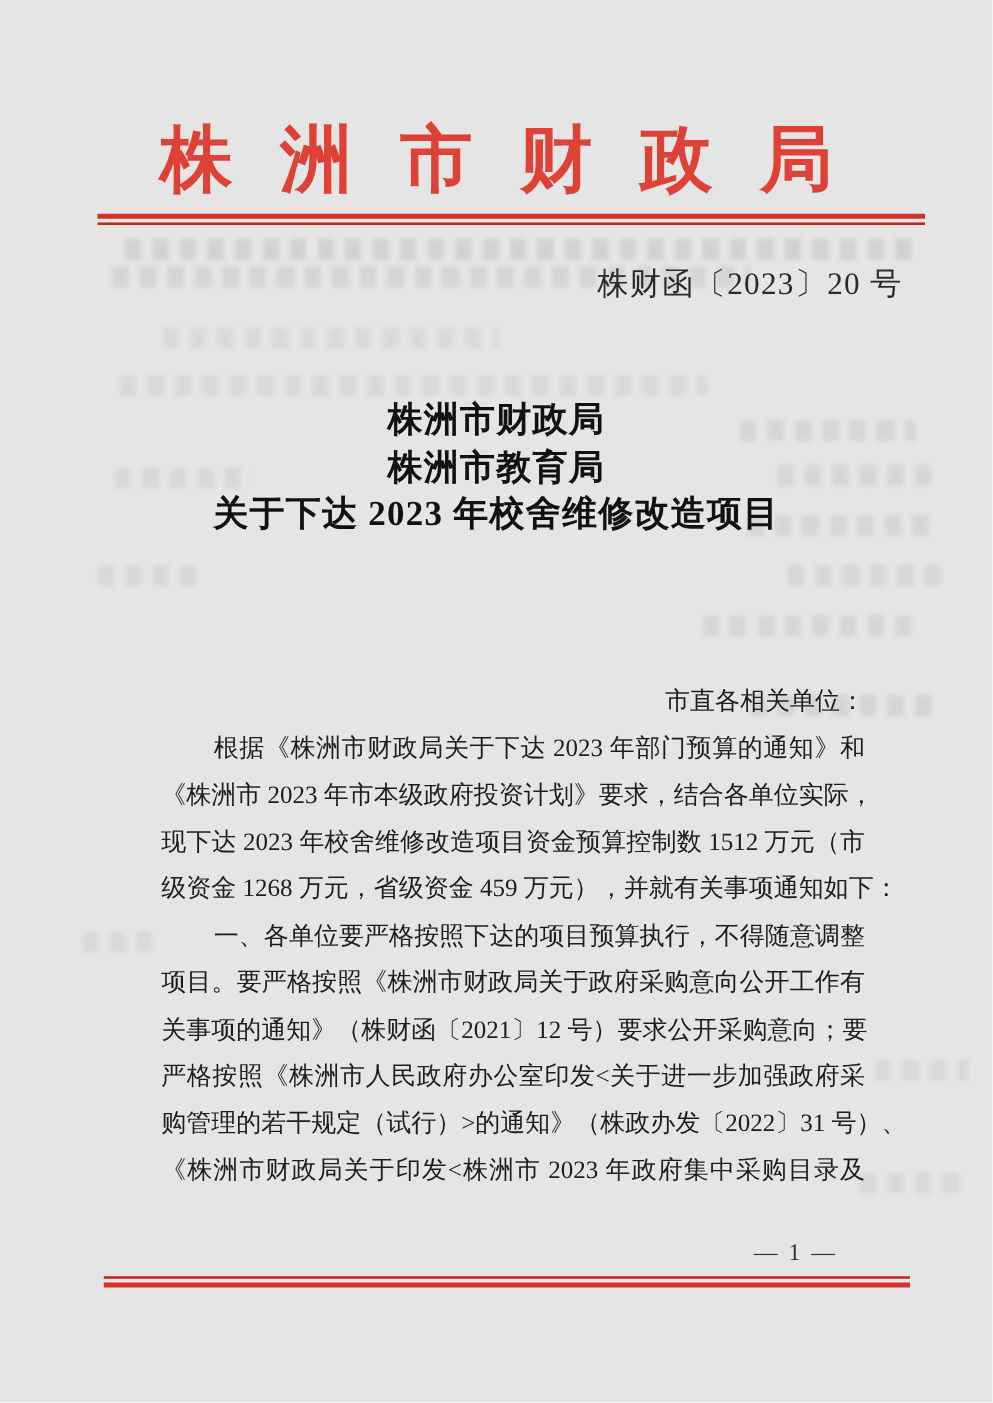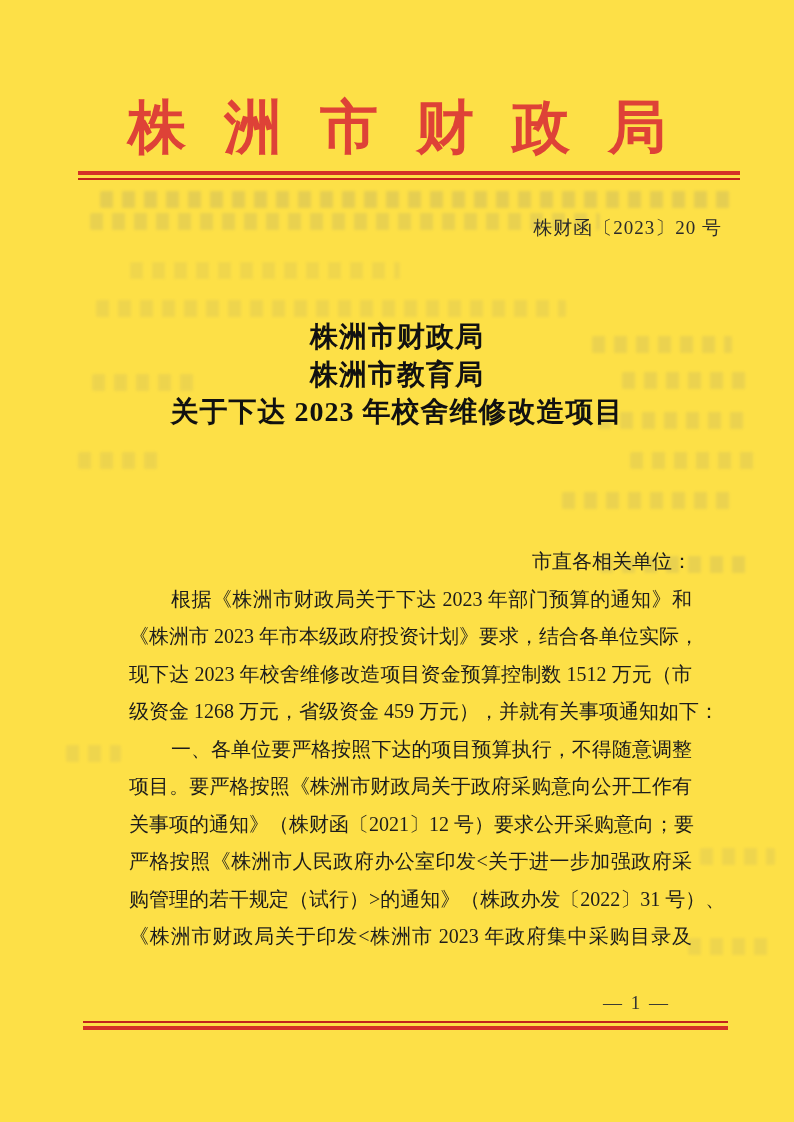--- a/index.html
+++ b/index.html
@@ -4,21 +4,21 @@
 <style>
   html, body {
     margin: 0;
     padding: 0;
     background: #ffffff;
   }
   .page {
     position: relative;
     width: 794px;
     height: 1122px;
-    background: #fde047;
+    background: #e5e5e5;
     overflow: hidden;
     font-family: "Liberation Serif", "DejaVu Serif", serif;
     color: #1c1c1c;
   }
 
   
   .agency-name {
     position: absolute;
     top: 94px;
     left: 0;
@@ -39,21 +39,21 @@
     width: 662px;
   }
   .rule-top .thick { height: 4px; background: #d43227; }
   .rule-top .gap   { height: 3px; }
   .rule-top .thin  { height: 2px; background: #c1241c; }
 
   .doc-number {
     position: absolute;
     top: 214px;
     right: 72px;
-    font-size: 19px;
+    font-size: 25px;
     line-height: 28px;
     color: #2a2a2a;
     letter-spacing: 1px;
     white-space: nowrap;
     margin-left: 38px;
   }
 
   
   .title-block {
     position: absolute;

